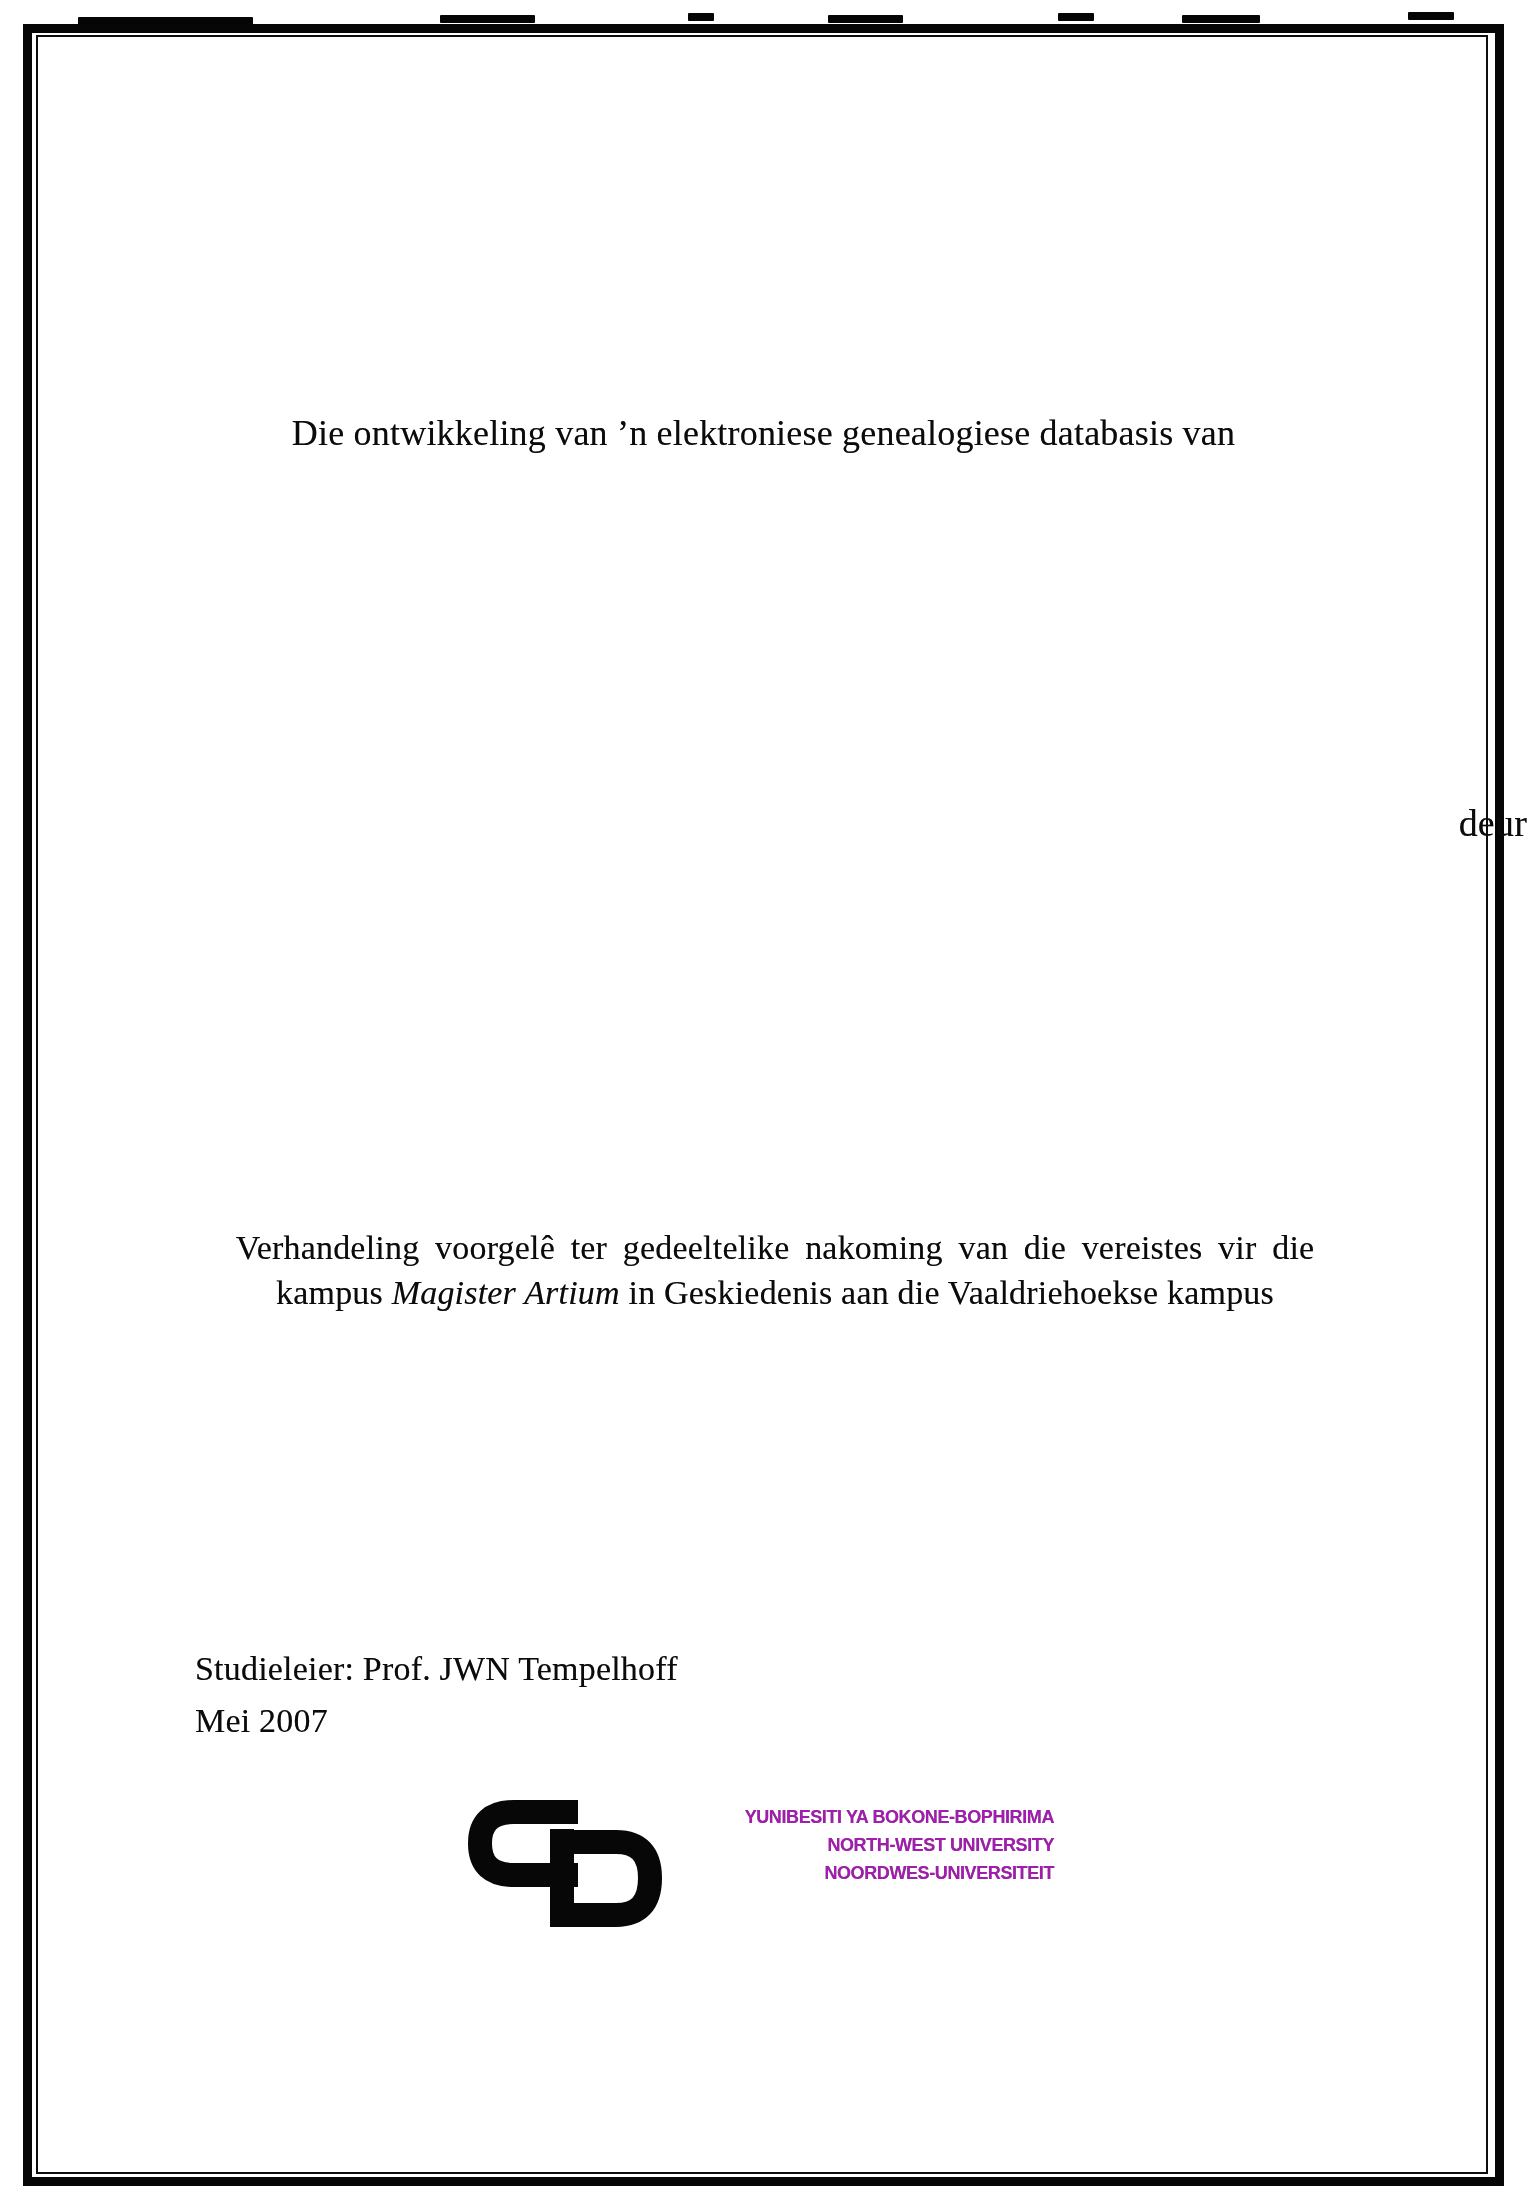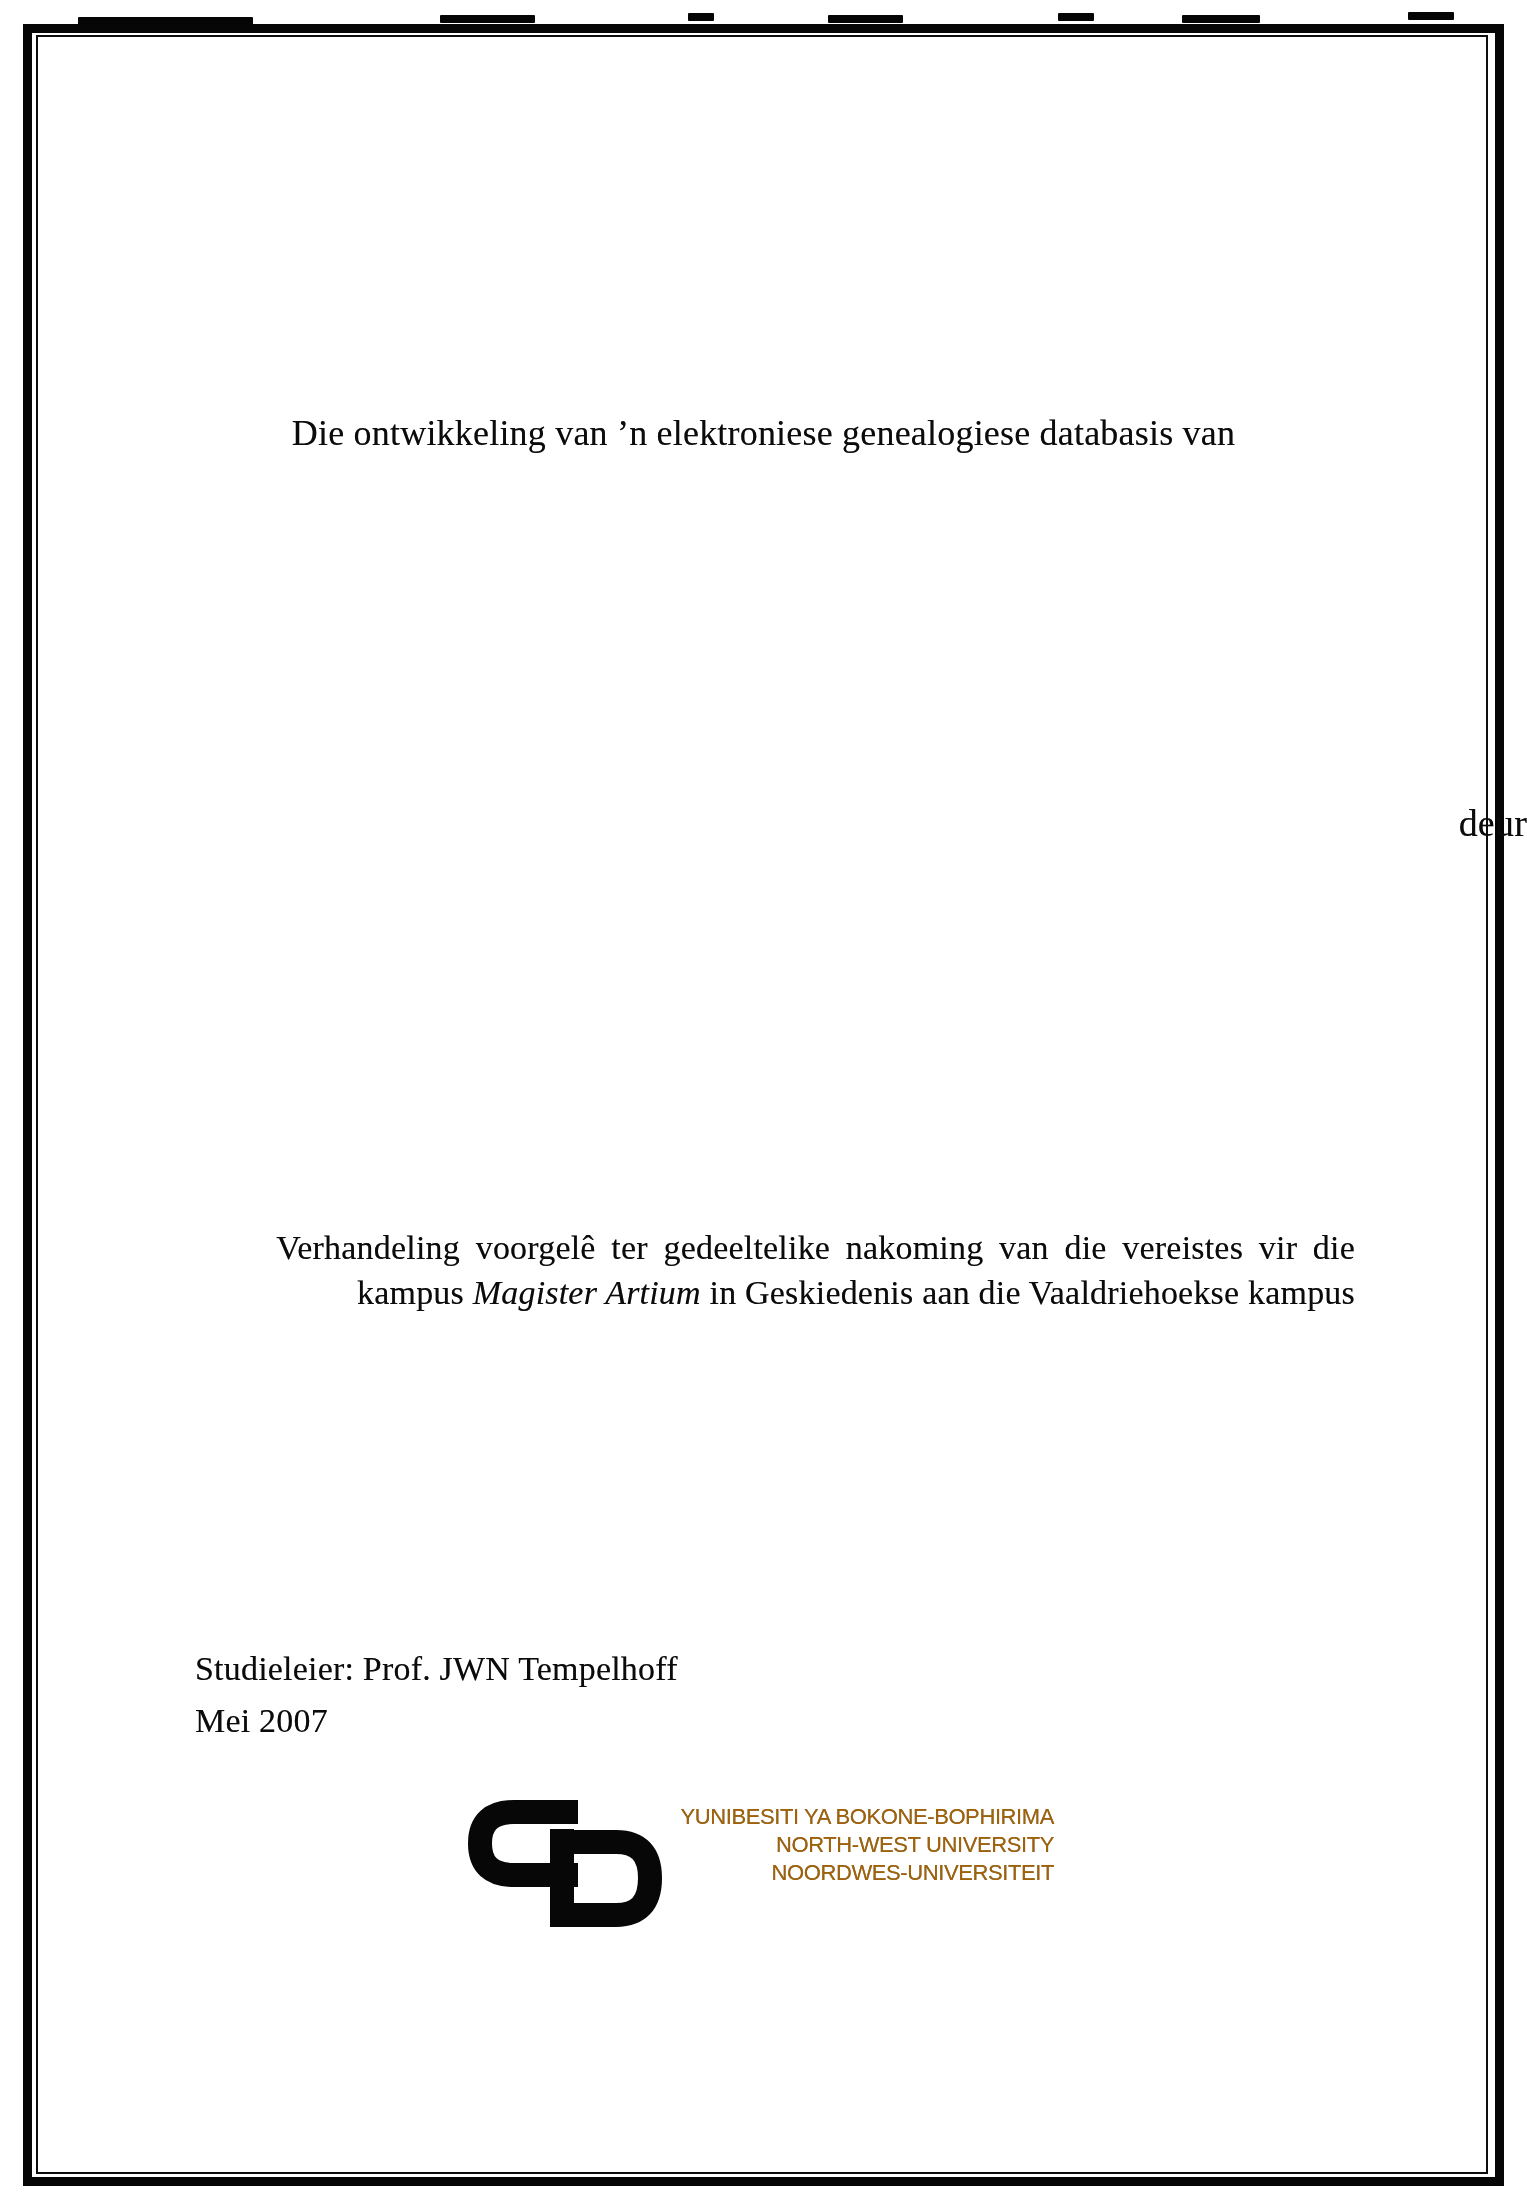--- a/index.html
+++ b/index.html
@@ -29,34 +29,34 @@
   .byline{
     left:0;width:100%;top:801px;
     font-size:38px;line-height:44px;text-align:right;
   }
   .author{
     left:0;width:100%;top:962px;
     font-size:39px;line-height:46px;text-align:center;
   }
   .desc{
     left:195px;top:1225px;width:1160px;
-    font-size:34px;line-height:45px;text-align:right;
+    font-size:34px;line-height:45px;text-align:center;
   }
   .desc .l1{word-spacing:7px;}
   .italic{font-style:italic;}
   .supervisor{
     left:195px;top:1643px;width:900px;
     font-size:34px;line-height:52px;
   }
   .logo-mark{position:absolute;left:468px;top:1799px;}
   .logo-text{
     position:absolute;left:588px;top:1803px;width:466px;
     font-family:"Liberation Sans","DejaVu Sans",sans-serif;
-    font-size:22px;line-height:28px;font-weight:400;
-    letter-spacing:-.4px;text-align:right;color:#a16207;
+    font-size:18px;line-height:28px;font-weight:700;
+    letter-spacing:-.4px;text-align:right;color:#a21caf;
     text-shadow:0 0 .5px rgba(10,10,10,.5);
   }
 </style>
 </head>
 <body>
 
 <div class="page">
 
   <div class="artifact" style="left:78px;top:17px;width:175px;height:8px;"></div>
   <div class="artifact" style="left:440px;top:15px;width:95px;height:8px;"></div>

